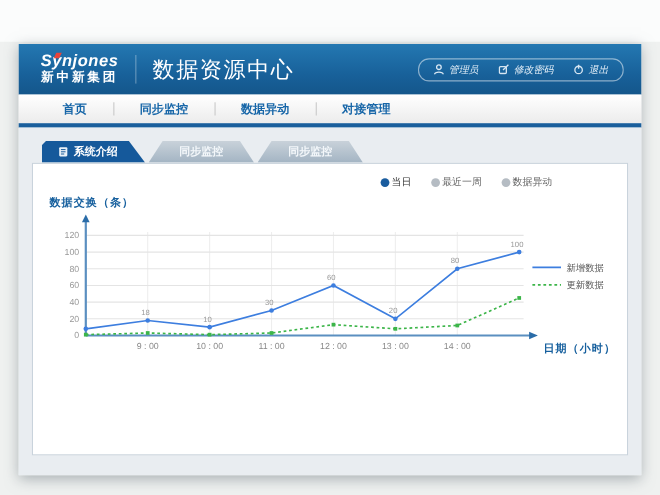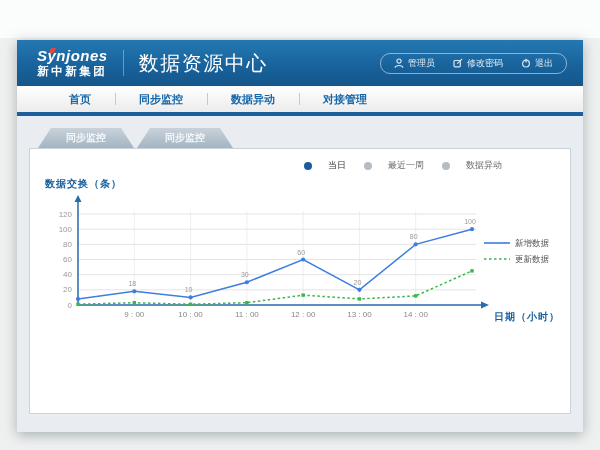--- a/index.html
+++ b/index.html
@@ -13,42 +13,42 @@
       background:linear-gradient(180deg,#2478b2 0%,#18619a 60%,#14568b 100%);
       padding:0 16px 0 20px;box-sizing:border-box;}
   .logo{text-align:center;line-height:1.1;position:relative;}
   .logo-en{color:#fff;font-weight:bold;font-style:italic;font-size:15px;letter-spacing:.5px;position:relative;}
   .logo-en::after{content:"";position:absolute;left:13px;top:0px;width:5px;height:5px;
       background:#e8443a;transform:skewX(-25deg);}
   .logo-cn{color:#fff;font-weight:bold;font-size:11.5px;letter-spacing:2.5px;}
   .vdiv{width:1px;height:26px;background:rgba(255,255,255,.35);margin:0 15px;}
   .app-title{color:#fff;font-size:20px;letter-spacing:1.5px;}
   .header-actions{margin-left:auto;display:flex;align-items:flex-start;
-      border:1px solid rgba(255,255,255,.5);border-radius:10px;padding:3px 4px;}
+      border:1px solid rgba(255,255,255,.5);border-radius:10px;padding:3px 4px;font-style:italic;}
   .hbtn{display:flex;align-items:center;gap:4px;padding:0 9px;color:#e3eef7;font-size:9px;cursor:pointer;}
   .hbtn svg{display:block;}
   
   .nav{height:26px;background:linear-gradient(#ffffff,#ececec);border-bottom:4px solid #1a5f9c;
-       display:flex;align-items:center;padding-left:28px;}
+       display:flex;align-items:center;padding-left:16px;}
   .nav-item{padding:0 24px;font-size:11px;font-weight:bold;color:#1766a8;position:relative;cursor:pointer;}
   .nav-item + .nav-item::before{content:"";position:absolute;left:0;top:50%;transform:translateY(-50%);
        width:1px;height:12px;background:#c9c9c9;}
   
   .content{position:absolute;top:76px;left:0;right:0;bottom:0;background:#e9edf1;
        padding:12px 12px 0;box-sizing:border-box;}
   .tabs{display:flex;margin-left:9px;gap:3px;height:20px;}
   .tab{display:flex;align-items:center;justify-content:center;gap:5px;font-size:10px;
        font-weight:bold;color:#fff;cursor:pointer;box-sizing:border-box;}
   .tab.active{width:94px;background:#15599b;padding:0 14px 0 4px;
        clip-path:polygon(0 100%,0 4px,4px 0,calc(100% - 15px) 0,100% 100%);}
   .tab.inactive{width:96px;background:linear-gradient(#c9d2da,#a3b4c3);color:#f3f7fa;
        clip-path:polygon(0 100%,13px 0,calc(100% - 13px) 0,100% 100%);}
   .panel{position:relative;background:#fff;border:1px solid #c9d3dc;height:266px;box-sizing:border-box;}
   .radio-row{position:absolute;top:10px;right:68px;display:flex;gap:18px;}
-  .radio{display:flex;align-items:center;gap:16px;font-size:9px;color:#666;cursor:pointer;}
+  .radio{display:flex;align-items:center;gap:2px;font-size:9px;color:#666;cursor:pointer;}
   .dot{width:8px;height:8px;border-radius:50%;background:#b5bcc3;}
   .radio.selected .dot{background:#1a5c9e;}
   .radio.selected{color:#333;}
   .y-title{margin:28px 0 2px 15px;font-size:10px;font-weight:bold;color:#17609e;letter-spacing:1px;}
   #chart{display:block;margin-left:2px;}
   .note{margin:10px 14px 0;border-top:1px solid #ececec;padding:9px 12px 0;
         font-size:9px;color:#9a9a9a;line-height:1.45;}
   .note .prefix{color:#d9534f;}
 </style>
 </head>
@@ -99,20 +99,29 @@
 
   <nav class="nav" id="nav">
       <div class="nav-item">首页</div>
       <div class="nav-item">同步监控</div>
       <div class="nav-item">数据异动</div>
       <div class="nav-item">对接管理</div>
     </nav>
 
   <div class="content">
     <div class="tabs" id="tabs">
+        <div class="tab active">
+          <svg width="9" height="10" viewBox="0 0 9 10">
+            <rect x="0.8" y="0.8" width="7.4" height="8.4" rx="1" fill="#e9f1f8"></rect>
+            <line x1="2.4" y1="3" x2="6.6" y2="3" stroke="#15599b" stroke-width="0.9"></line>
+            <line x1="2.4" y1="5" x2="6.6" y2="5" stroke="#15599b" stroke-width="0.9"></line>
+            <line x1="2.4" y1="7" x2="5.4" y2="7" stroke="#15599b" stroke-width="0.9"></line>
+          </svg>
+          <span>系统介绍</span>
+        </div>
         <div class="tab inactive">
           <span>同步监控</span>
         </div>
         <div class="tab inactive">
           <span>同步监控</span>
         </div>
       </div>
 
     <div class="panel">
       <div class="radio-row" id="radios">

